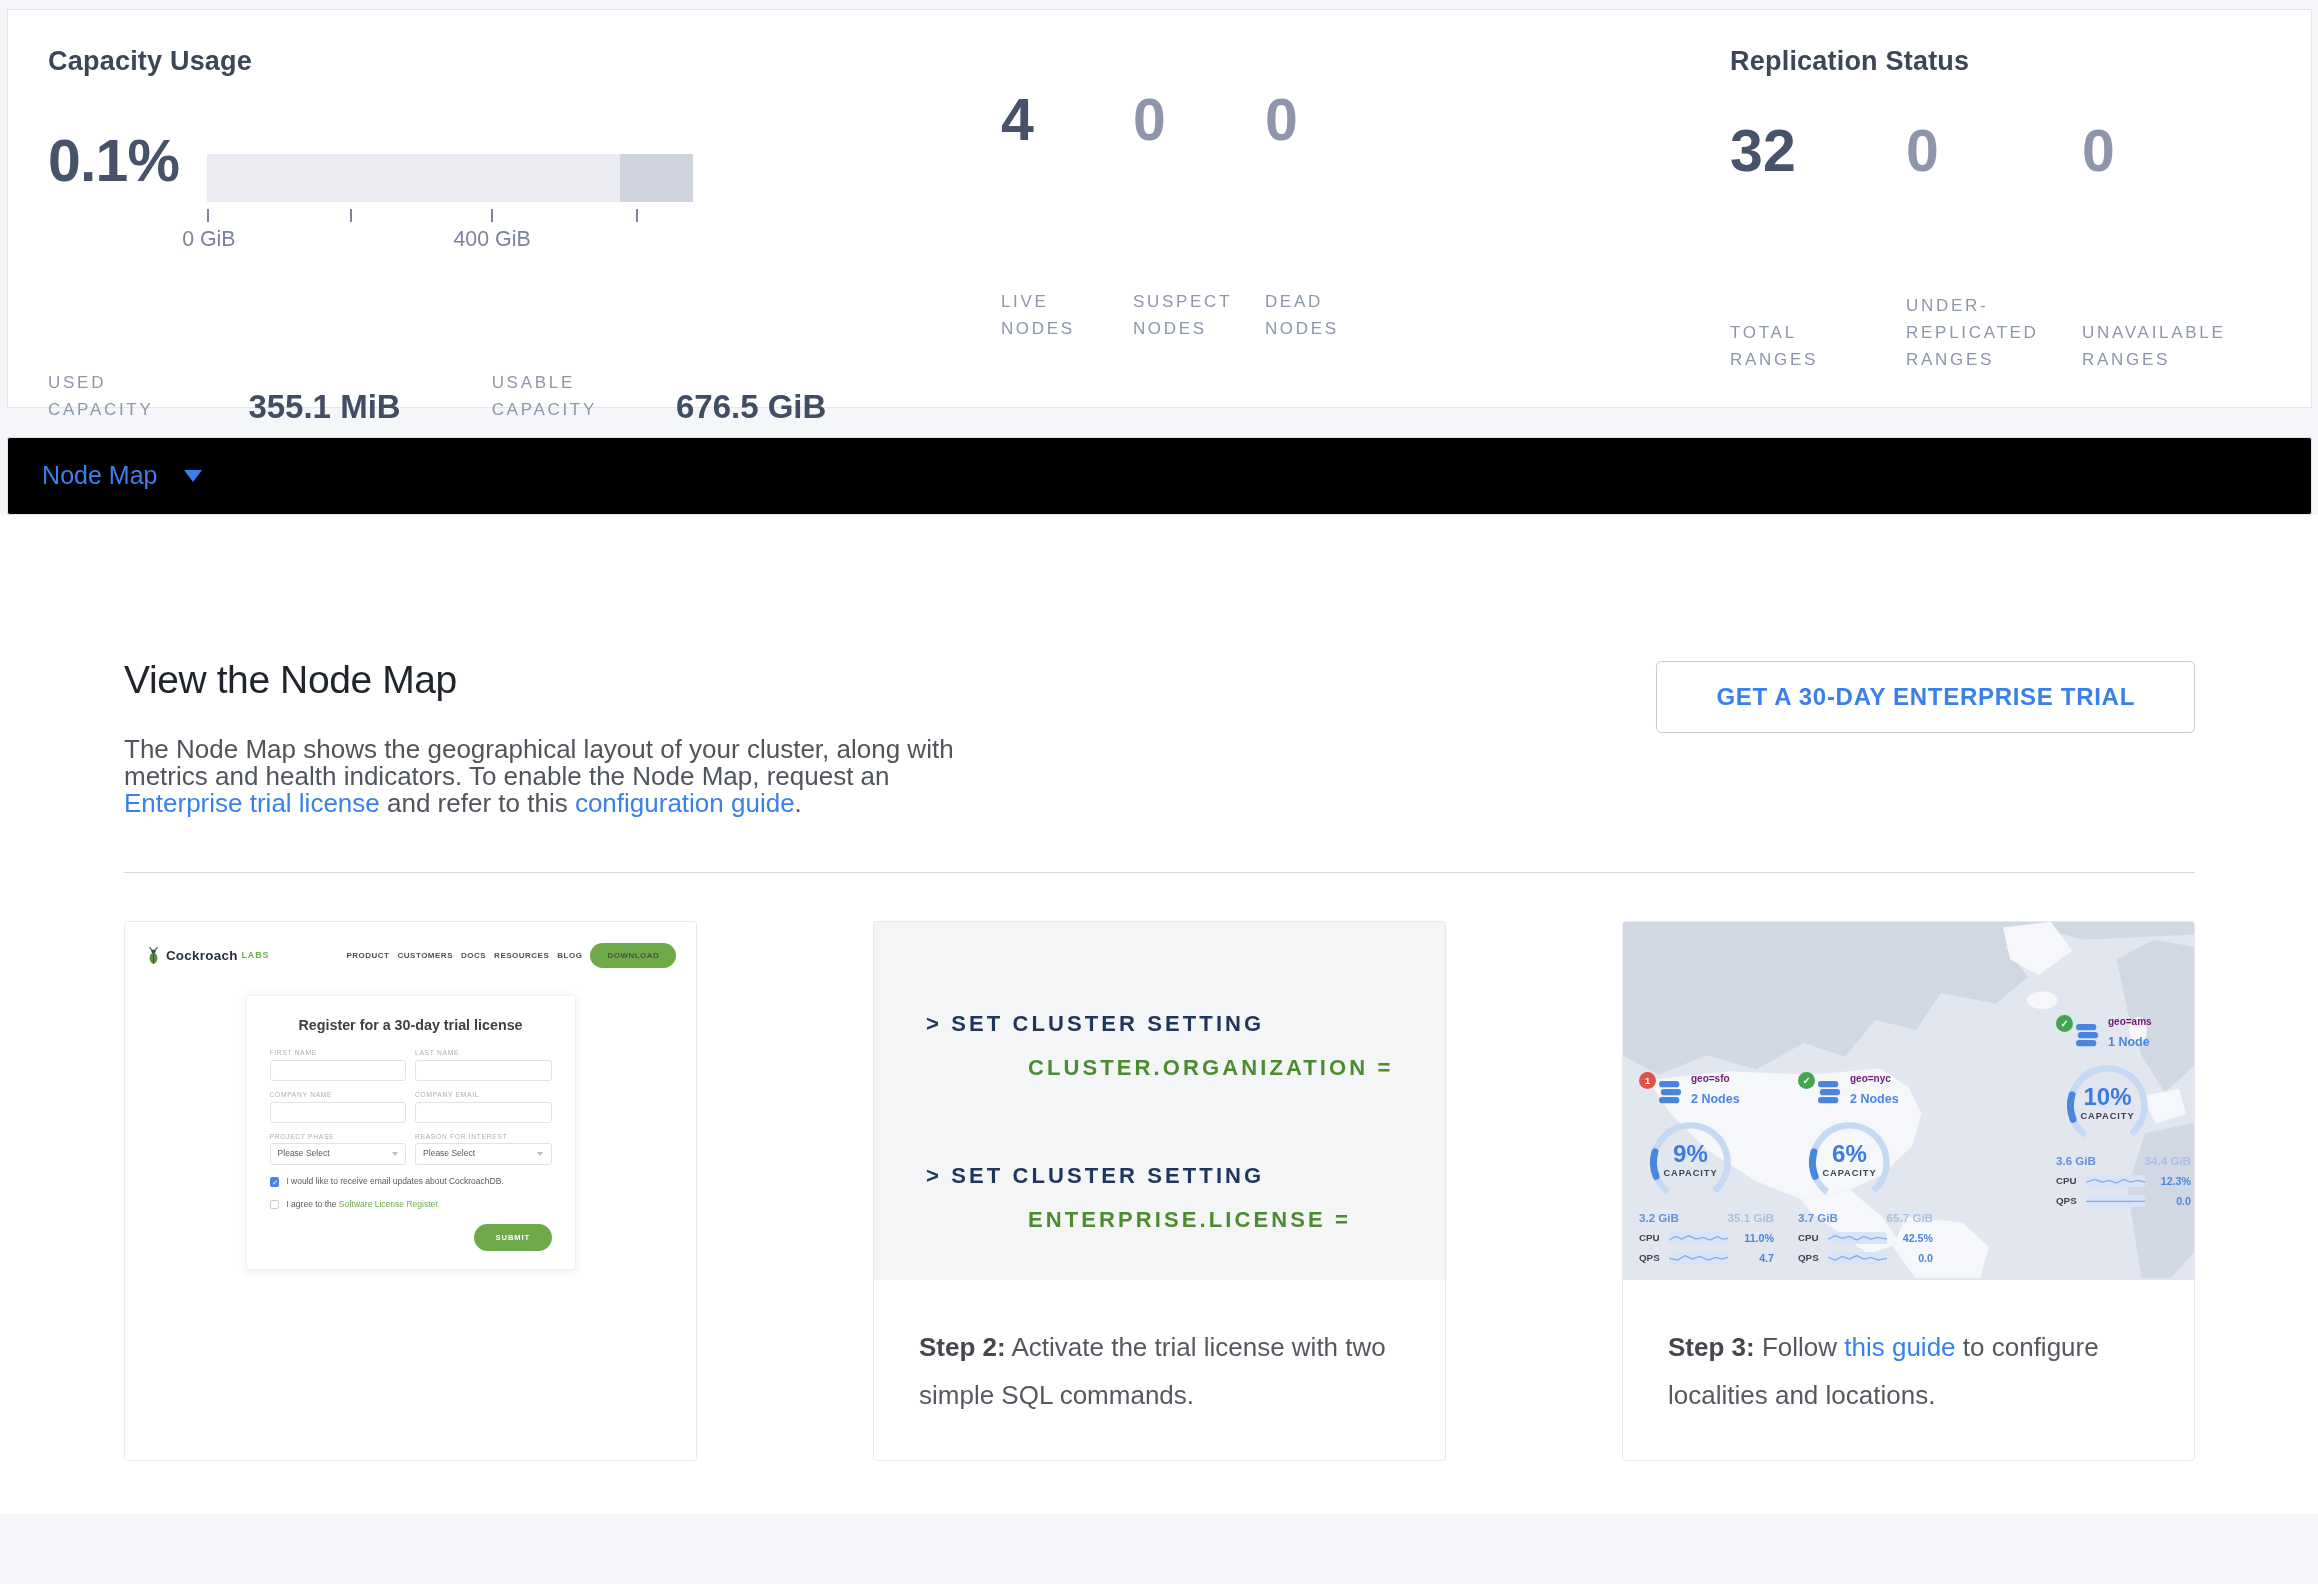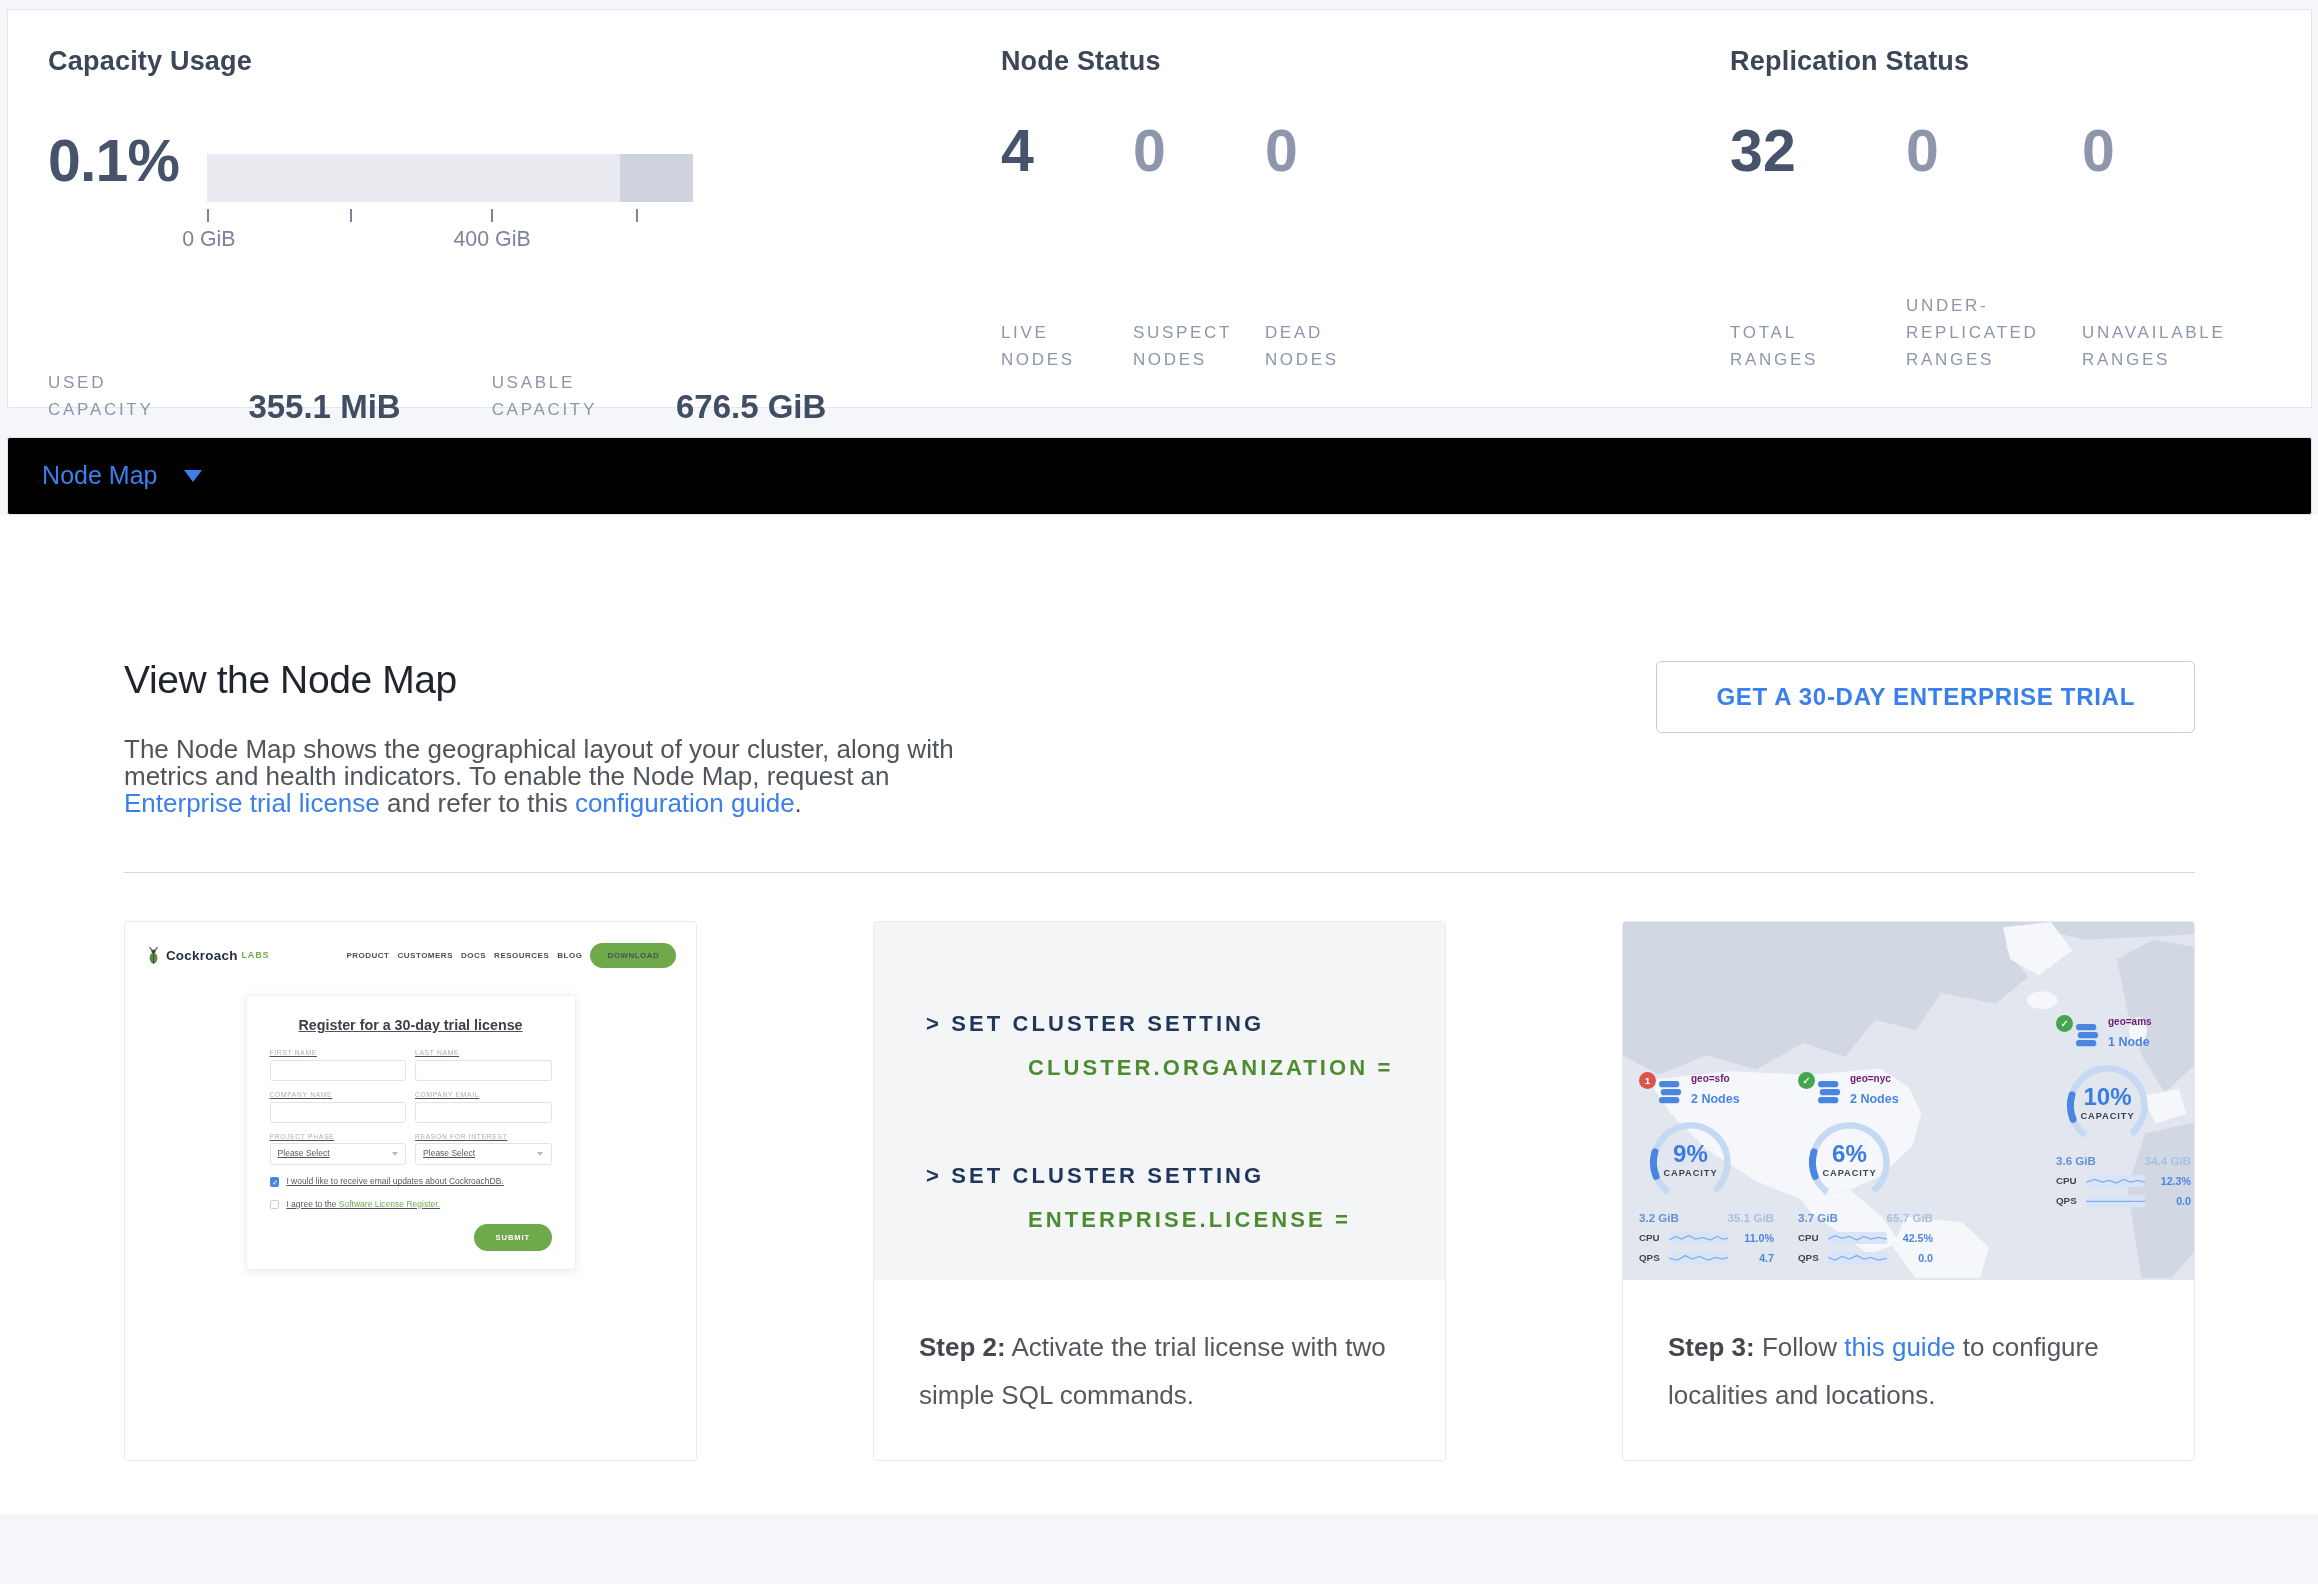--- a/index.html
+++ b/index.html
@@ -117,21 +117,20 @@
   .mini-nav span { font-size:8px; font-weight:700; color:#4c4f54; letter-spacing:0.5px; }
   .mini-download {
     background:#6faa4a; color:#fff; font-size:7.6px; font-weight:700; letter-spacing:0.9px;
     border-radius:13.4px; padding:8px 17px;
   }
   .mini-form {
     width:330px; margin:27px auto 0 auto; background:#fff;
     border:0.9px solid #f0f1f3; border-radius:3.6px;
     box-shadow:0 1.8px 9px rgba(60,70,90,0.10);
     padding:21.4px 23px 18px 23px;
-    text-decoration:underline;
   }
   .mini-form-title { text-align:center; font-size:14.3px; font-weight:600; color:#3c4148; }
   .mini-grid { display:grid; grid-template-columns:1fr 1fr; column-gap:9px; row-gap:9.8px; margin-top:16px; }
   .mini-field label { display:block; font-size:6.7px; color:#a9aeb6; letter-spacing:0.7px; margin-bottom:3.6px; }
   .mini-input { height:21.4px; border:0.9px solid #e0e2e6; border-radius:2.7px; background:#fff; }
   .mini-select {
     height:21.4px; border:0.9px solid #e0e2e6; border-radius:2.7px; background:#fff;
     font-size:8.5px; color:#55595f; line-height:19.6px; padding-left:7.1px; position:relative;
   }
   .mini-select:after { content:""; position:absolute; right:7.1px; top:8px;
@@ -215,21 +214,20 @@
       <div class="cap-stat-value">355.1 MiB</div>
       <div class="stat-label g2">
         <span>USABLE</span>
         <span>CAPACITY</span>
       </div>
       <div class="cap-stat-value">676.5 GiB</div>
     </div>
   </section>
 
   <section class="sec sec-nodes">
-    <h2>Node Status</h2>
     <div class="stat-cols">
       <div class="stat-col">
         <div class="stat-value emphasis">4</div>
         <div class="stat-label">
           <span>LIVE</span>
           <span>NODES</span>
         </div>
       </div>
       <div class="stat-col">
         <div class="stat-value">0</div>

